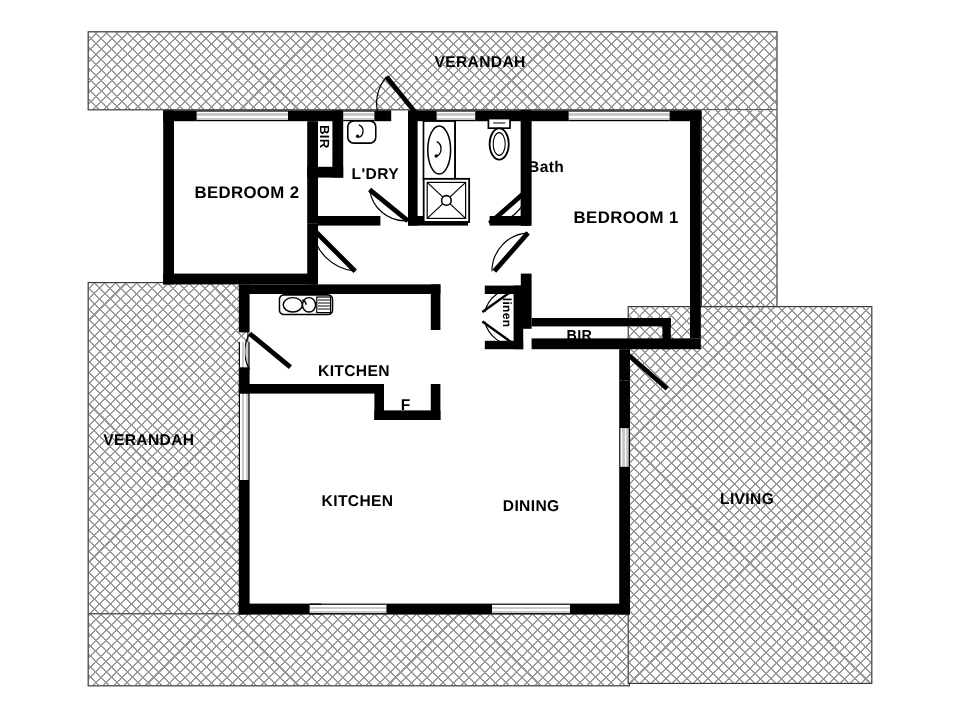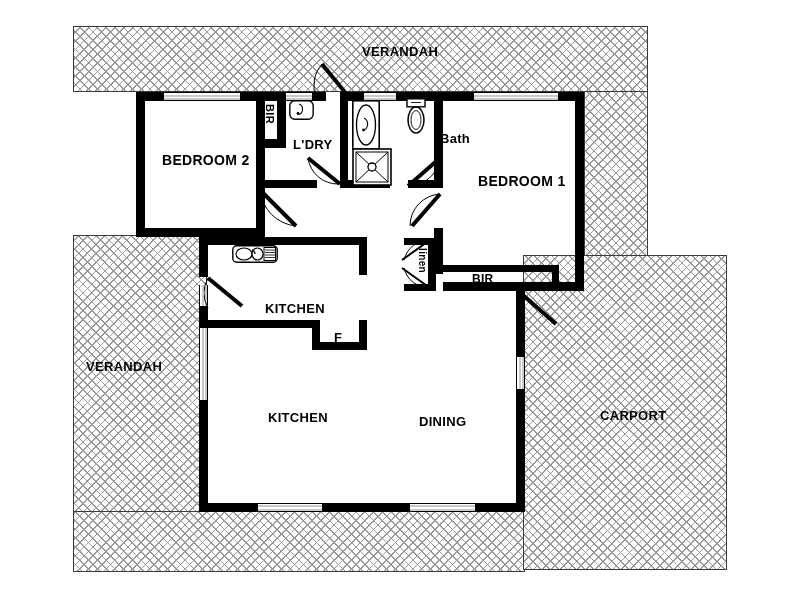--- a/index.html
+++ b/index.html
@@ -55,21 +55,21 @@
   <div class="hatch" style="left:73px;top:511px;width:452px;height:61px;"></div>
 
   <div class="hatch" style="left:523px;top:255px;width:204px;height:315px;"></div>
 
   <div class="hatch" style="left:584px;top:92px;width:64px;height:164px;border-top:0;"></div>
 
   <div class="lbl sz13" style="left:362px;top:44px;">VERANDAH</div>
 
   <div class="lbl sz13" style="left:86px;top:359px;">VERANDAH</div>
 
-  <div class="lbl sz13" style="left:600px;top:408px;">CARPORT</div>
+  <div class="lbl sz13" style="left:600px;top:408px;">LIVING</div>
 
   <div class="wall" style="left:136px;top:92px;width:28px;height:9px;"></div>
   <div class="win  h" style="left:164px;top:92px;width:76px;height:9px;"></div>
   <div class="wall" style="left:240px;top:92px;width:46px;height:9px;"></div>
   <div class="win  h" style="left:286px;top:92px;width:26px;height:9px;"></div>
   <div class="wall" style="left:312px;top:92px;width:14px;height:9px;"></div>
 
   <div class="wall" style="left:344px;top:92px;width:20px;height:9px;"></div>
   <div class="win  h" style="left:364px;top:92px;width:32px;height:9px;"></div>
   <div class="wall" style="left:396px;top:92px;width:46px;height:9px;"></div>

